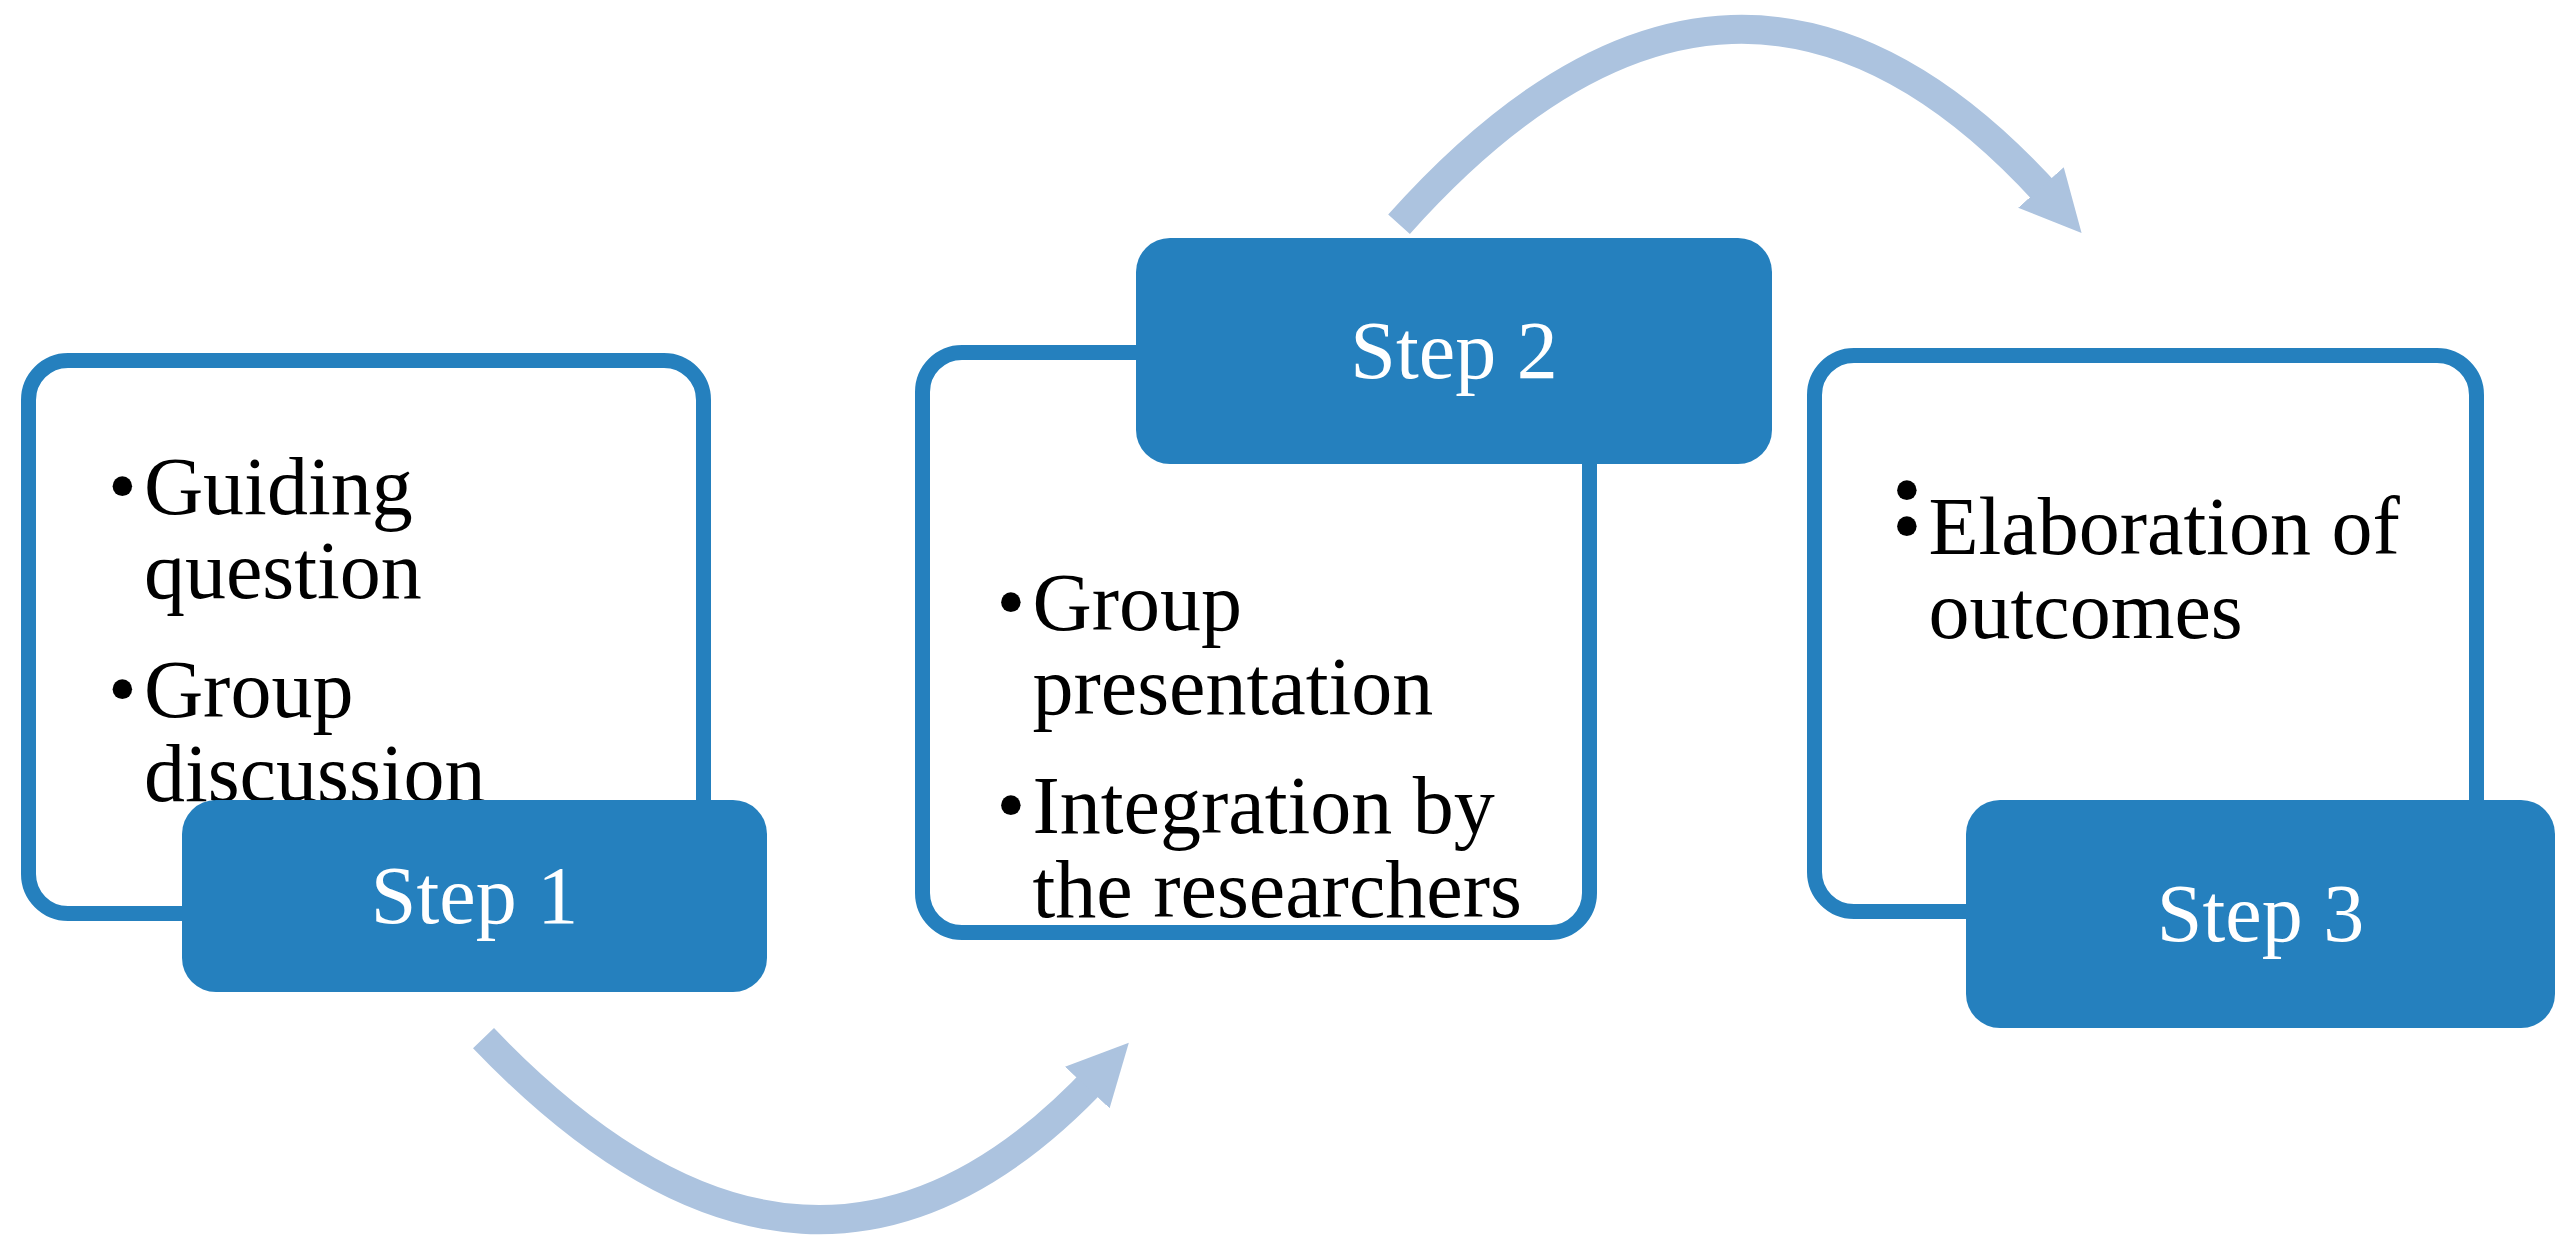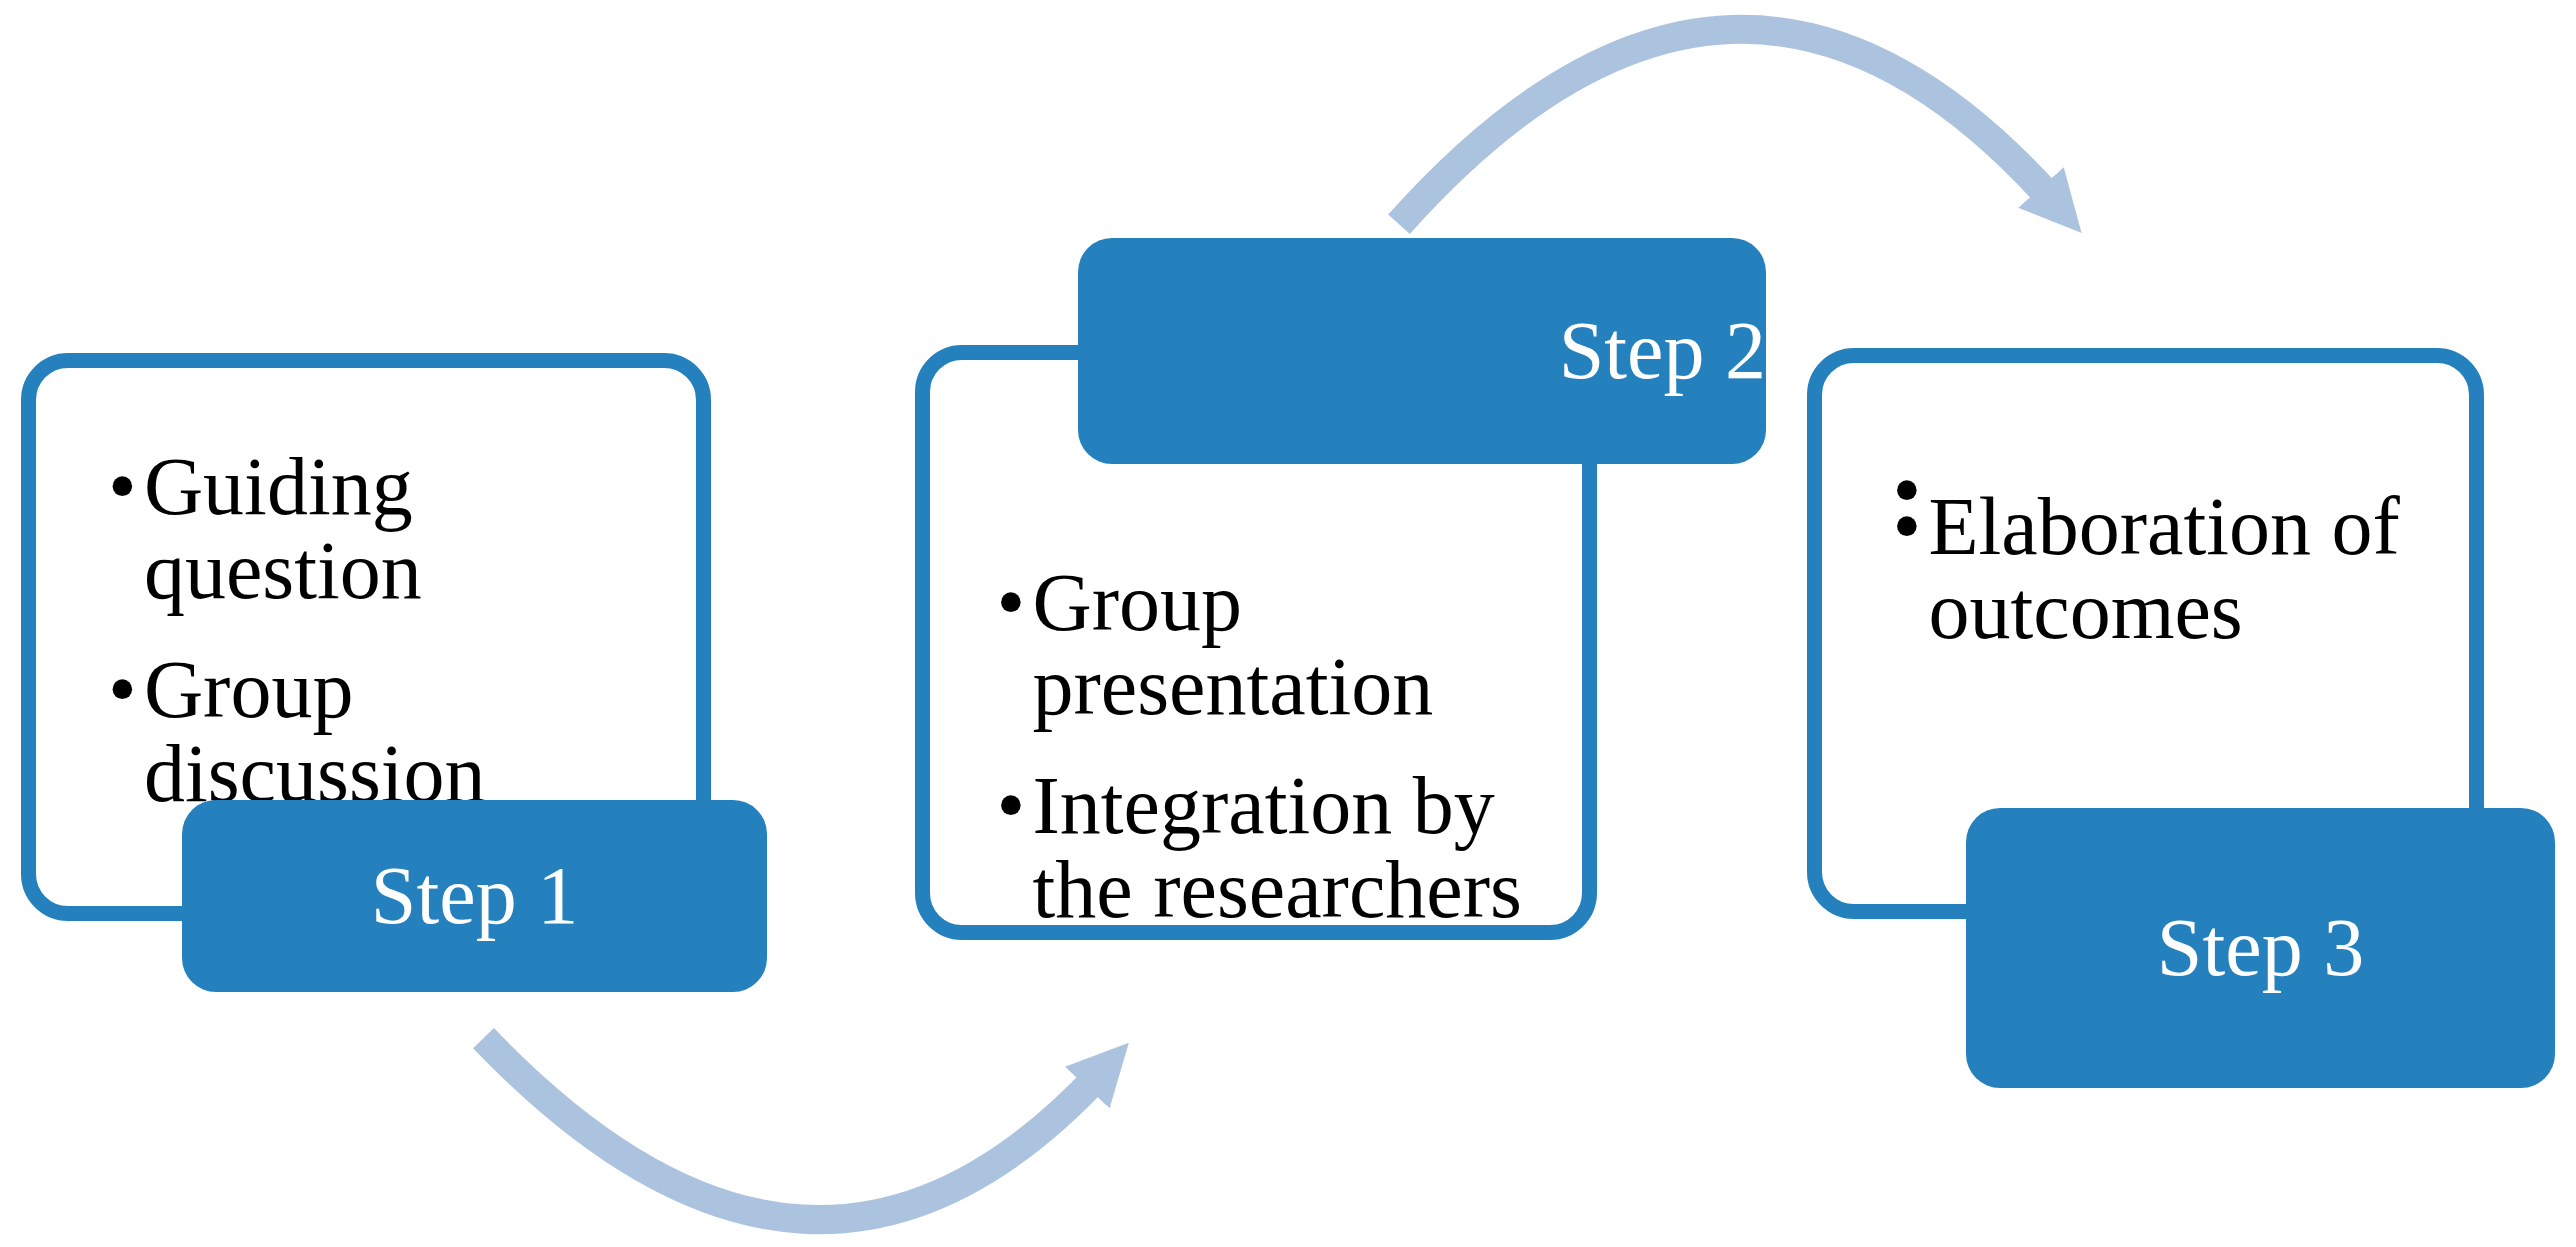--- a/index.html
+++ b/index.html
@@ -30,22 +30,22 @@
   .step-badge {
     position: absolute;
     background: var(--step-fill, #2580BE);
     border-radius: 34px;
     z-index: 3;
     display: flex;
     align-items: center;
     justify-content: center;
   }
   .badge-1 { left: 182px;  top: 800px; width: 585px; height: 192px; }
-  .badge-2 { left: 1078px; top: 238px; width: 688px; height: 226px; justify-content: flex-end; }
-  .badge-3 { left: 1966px; top: 800px; width: 589px; height: 280px; margin-top: 8px; }
+  .badge-2 { left: 1136px; top: 238px; width: 636px; height: 226px; }
+  .badge-3 { left: 1966px; top: 800px; width: 589px; height: 228px; }
 
   .step-label {
     color: var(--step-label-text, #ffffff);
     font-size: 82px;
     line-height: 1;
     white-space: nowrap;
   }
 
   .bullet-list {
     list-style: none;

